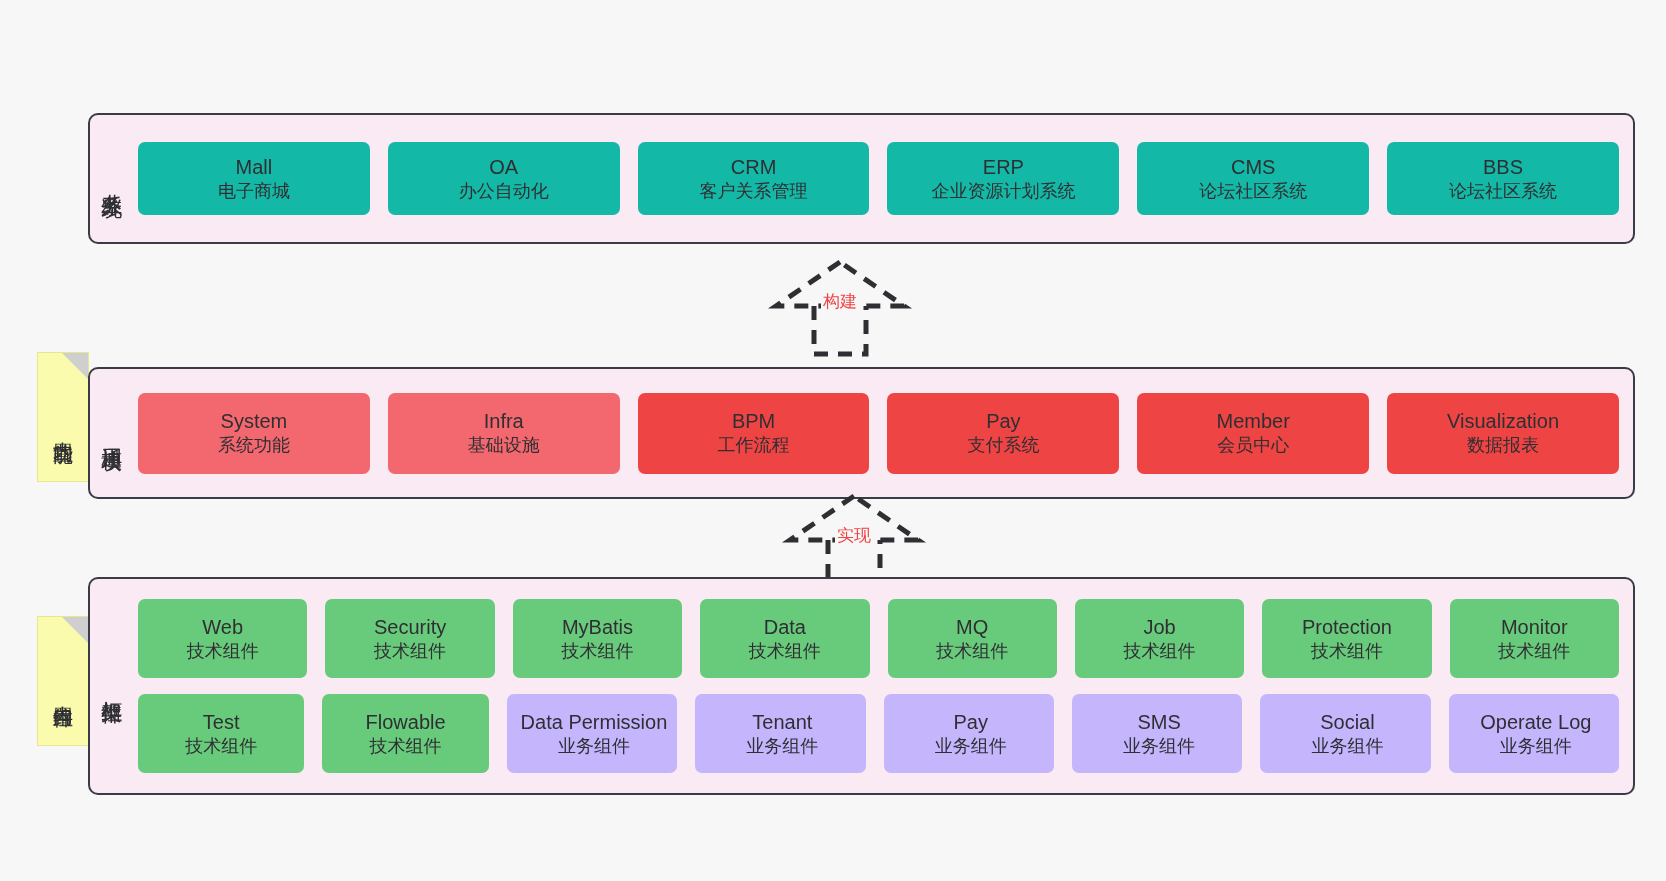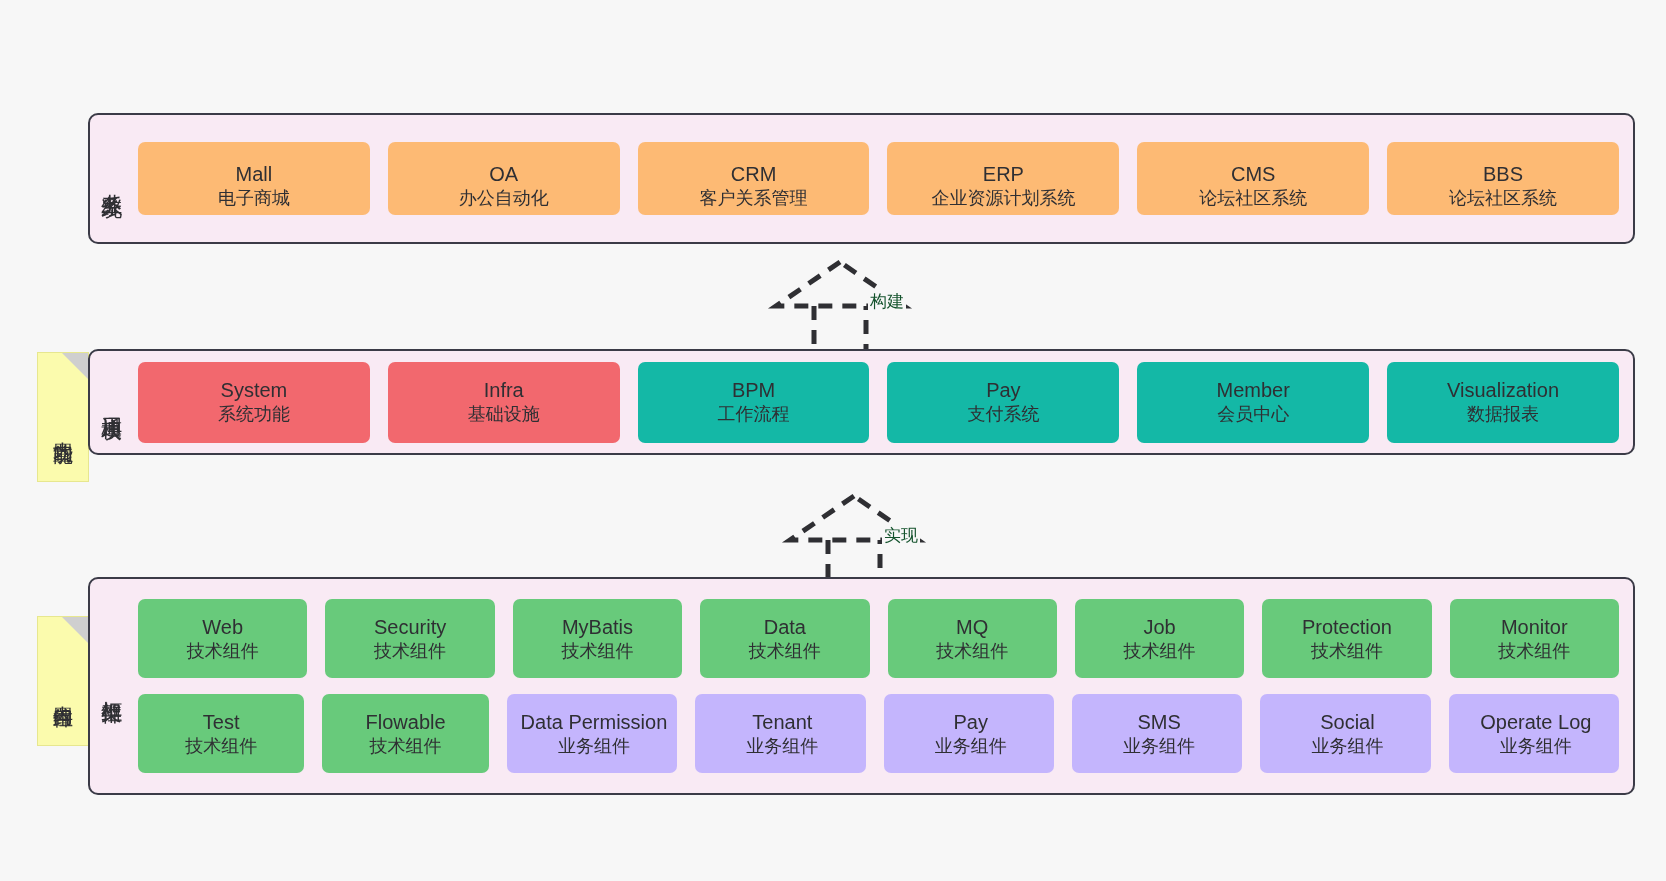--- a/index.html
+++ b/index.html
@@ -69,31 +69,31 @@
     box-sizing: border-box;
   }
   .card .t1 {
     font-size: 20px;
     color: #2f2f33;
   }
   .card .t2 {
     font-size: 18px;
     color: #2f2f33;
   }
-  .card.blue     { background: #fdba74; justify-content: flex-end; }
+  .card.blue     { background: #14b8a6; }
   .card.red      { background: #f2686e; }
-  .card.pink     { background: #14b8a6; }
+  .card.pink     { background: #ef4444; }
   .card.green    { background: #68ca7b; }
   .card.lgreen   { background: #c4b5fd; padding-left: 8px; }
 
   
   #band-business { left: 88px;  top: 113px; width: 1547px; height: 131px; }
   #band-business .card { height: 73px; }
 
-  #band-modules  { left: 88px;  top: 349px; width: 1547px; height: 106px; }
+  #band-modules  { left: 88px;  top: 367px; width: 1547px; height: 132px; }
   #band-modules .card { height: 81px; }
 
   #band-framework{ left: 88px;  top: 577px; width: 1547px; height: 218px; justify-content: flex-end; }
   #band-framework .card { height: 79px; }
 
   
   .note {
     position: absolute;
     background: #fbfbad;
     border: 1px solid #e7e78f;
@@ -130,23 +130,22 @@
   }
   .uml-arrow svg { display: block; overflow: visible; }
   .uml-label {
     position: absolute;
     left: 50%;
     transform: translateX(-50%);
     top: 32px;
     background: #f7f7f7;
     padding: 0 2px;
     font-size: 17px;
-    color: #14532d;
+    color: #ef4444;
     white-space: nowrap;
-    margin-left: 47px;
   }
   #arrow-build  { left: 760px; top: 258px; }
   #arrow-impl   { left: 774px; top: 492px; }
 </style>
 </head>
 <body>
 
 <div class="band" id="band-business">
   <div class="band-title">业务系统</div>
   <div class="band-body">

